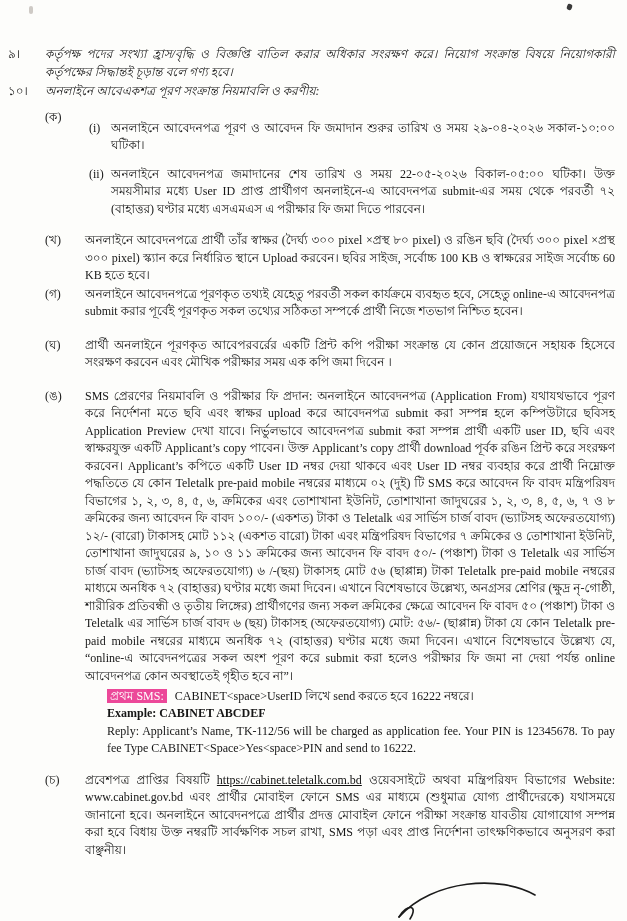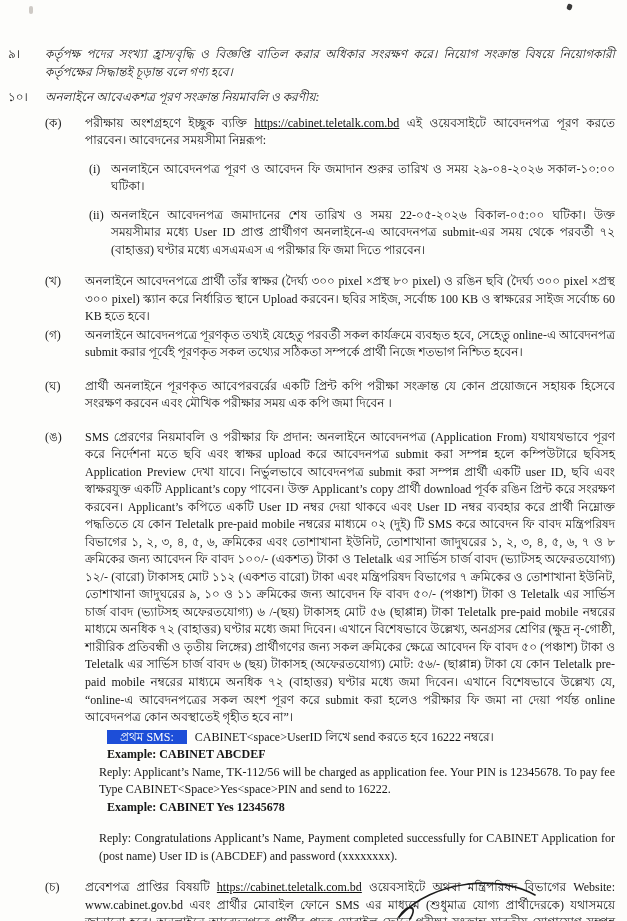--- a/index.html
+++ b/index.html
@@ -23,51 +23,48 @@
   .sub>.l{flex:0 0 40px;}
   .sub>.b{flex:1;text-align:justify;}
   .pt{display:flex;margin:11px 0 0 4px;}
   .pt>.pl{flex:0 0 22px;}
   .pt>.pb{flex:1;text-align:justify;}
   .mt8{margin-top:8px;}
   .mt14{margin-top:14px;}
   .mt16{margin-top:16px;}
   .url{text-decoration:underline;color:#101010;}
   .smsline{margin-left:22px;margin-top:2px;}
-  .sms-tag{background:#1d4ed8;color:#fff;padding:0 13px;}
+  .sms-tag{background:#ec4899;color:#fff;padding:0 3px;}
   .sms-rest{margin-left:8px;}
   .exline{margin-left:22px;font-weight:bold;}
-  .reply{margin-left:14px;text-align:justify;}
+  .reply{margin-left:22px;text-align:justify;}
   .artifact1{position:absolute;left:29px;top:6px;width:4px;height:8px;background:#b9b4ae;border-radius:2px;opacity:.7;}
   .artifact2{position:absolute;left:567px;top:4px;width:5px;height:6px;background:#3a3a3a;border-radius:2px;transform:rotate(20deg);}
   .signature{position:absolute;left:383px;top:871px;}
 </style>
 </head>
 <body>
 
 <div class="page">
   <span class="artifact1"></span>
   <span class="artifact2"></span>
 
   <div class="item">
     <span class="n">৯।</span>
     <span class="t">কর্তৃপক্ষ পদের সংখ্যা হ্রাস/বৃদ্ধি ও বিজ্ঞপ্তি বাতিল করার অধিকার সংরক্ষণ করে। নিয়োগ সংক্রান্ত বিষয়ে নিয়োগকারী কর্তৃপক্ষের সিদ্ধান্তই চূড়ান্ত বলে গণ্য হবে।</span>
   </div>
 
-  <div class="item" style="margin-top:8px;">
+  <div class="item" style="margin-top:2px;">
     <span class="n">১০।</span>
     <span class="t">অনলাইনে আবেএকশত্র পূরণ সংক্রান্ত নিয়মাবলি ও করণীয়:</span>
   </div>
 
   <div class="sub mt8">
     <span class="l">(ক)</span>
     <div class="b">
-      <div>
-        <span>পরীক্ষায় অংশগ্রহণে ইচ্ছুক ব্যক্তি </span><span class="url">https://cabinet.teletalk.com.bd</span><span> এই ওয়েবসাইটে আবেদনপত্র পূরণ করতে পারবেন। আবেদনের সময়সীমা নিম্নরূপ:</span>
-      </div>
       <div class="pt">
         <span class="pl">(i)</span>
         <span class="pb">অনলাইনে আবেদনপত্র পূরণ ও আবেদন ফি জমাদান শুরুর তারিখ ও সময় ২৯-০৪-২০২৬ সকাল-১০:০০ ঘটিকা।</span>
       </div>
       <div class="pt">
         <span class="pl">(ii)</span>
         <span class="pb">অনলাইনে আবেদনপত্র জমাদানের শেষ তারিখ ও সময় 22-০৫-২০২৬ বিকাল-০৫:০০ ঘটিকা। উক্ত সময়সীমার মধ্যে User ID প্রাপ্ত প্রার্থীগণ অনলাইনে-এ আবেদনপত্র submit-এর সময় থেকে পরবর্তী ৭২ (বাহাত্তর) ঘণ্টার মধ্যে এসএমএস এ পরীক্ষার ফি জমা দিতে পারবেন।</span>
       </div>
     </div>
   </div>
@@ -91,22 +88,20 @@
     <span class="l">(ঙ)</span>
     <div class="b">
       <div>SMS প্রেরণের নিয়মাবলি ও পরীক্ষার ফি প্রদান: অনলাইনে আবেদনপত্র (Application From) যথাযথভাবে পূরণ করে নির্দেশনা মতে ছবি এবং স্বাক্ষর upload করে আবেদনপত্র submit করা সম্পন্ন হলে কম্পিউটারে ছবিসহ Application Preview দেখা যাবে। নির্ভুলভাবে আবেদনপত্র submit করা সম্পন্ন প্রার্থী একটি user ID, ছবি এবং স্বাক্ষরযুক্ত একটি Applicant’s copy পাবেন। উক্ত Applicant’s copy প্রার্থী download পূর্বক রঙিন প্রিন্ট করে সংরক্ষণ করবেন। Applicant’s কপিতে একটি User ID নম্বর দেয়া থাকবে এবং User ID নম্বর ব্যবহার করে প্রার্থী নিম্নোক্ত পদ্ধতিতে যে কোন Teletalk pre-paid mobile নম্বরের মাধ্যমে ০২ (দুই) টি SMS করে আবেদন ফি বাবদ মন্ত্রিপরিষদ বিভাগের ১, ২, ৩, ৪, ৫, ৬, ক্রমিকের এবং তোশাখানা ইউনিট, তোশাখানা জাদুঘরের ১, ২, ৩, ৪, ৫, ৬, ৭ ও ৮ ক্রমিকের জন্য আবেদন ফি বাবদ ১০০/- (একশত) টাকা ও Teletalk এর সার্ভিস চার্জ বাবদ (ভ্যাটসহ অফেরতযোগ্য) ১২/- (বারো) টাকাসহ মোট ১১২ (একশত বারো) টাকা এবং মন্ত্রিপরিষদ বিভাগের ৭ ক্রমিকের ও তোশাখানা ইউনিট, তোশাখানা জাদুঘরের ৯, ১০ ও ১১ ক্রমিকের জন্য আবেদন ফি বাবদ ৫০/- (পঞ্চাশ) টাকা ও Teletalk এর সার্ভিস চার্জ বাবদ (ভ্যাটসহ অফেরতযোগ্য) ৬ /-(ছয়) টাকাসহ মোট ৫৬ (ছাপ্পান্ন) টাকা Teletalk pre-paid mobile নম্বরের মাধ্যমে অনধিক ৭২ (বাহাত্তর) ঘণ্টার মধ্যে জমা দিবেন। এখানে বিশেষভাবে উল্লেখ্য, অনগ্রসর শ্রেণির (ক্ষুদ্র নৃ-গোষ্ঠী, শারীরিক প্রতিবন্ধী ও তৃতীয় লিঙ্গের) প্রার্থীগণের জন্য সকল ক্রমিকের ক্ষেত্রে আবেদন ফি বাবদ ৫০ (পঞ্চাশ) টাকা ও Teletalk এর সার্ভিস চার্জ বাবদ ৬ (ছয়) টাকাসহ (অফেরতযোগ্য) মোট: ৫৬/- (ছাপ্পান্ন) টাকা যে কোন Teletalk pre-paid mobile নম্বরের মাধ্যমে অনধিক ৭২ (বাহাত্তর) ঘণ্টার মধ্যে জমা দিবেন। এখানে বিশেষভাবে উল্লেখ্য যে, “online-এ আবেদনপত্রের সকল অংশ পূরণ করে submit করা হলেও পরীক্ষার ফি জমা না দেয়া পর্যন্ত online আবেদনপত্র কোন অবস্থাতেই গৃহীত হবে না”।</div>
 
       <div class="smsline">
         <span class="sms-tag">প্রথম SMS:</span><span class="sms-rest">CABINET&lt;space&gt;UserID লিখে send করতে হবে 16222 নম্বরে।</span>
       </div>
       <div class="exline">Example:  CABINET ABCDEF</div>
       <div class="reply">Reply: Applicant’s Name, TK-112/56 will be charged as application fee. Your PIN is 12345678. To pay fee Type CABINET&lt;Space&gt;Yes&lt;space&gt;PIN and send to 16222.</div>
 
-      <div class="exline">Example: CABINET Yes 12345678</div>
-      <div class="reply mt14">Reply: Congratulations Applicant’s Name, Payment completed successfully for CABINET Application for (post name) User ID is (ABCDEF) and password (xxxxxxxx).</div>
     </div>
   </div>
 
   <div class="sub mt14">
     <span class="l">(চ)</span>
     <span class="b">
       <span>প্রবেশপত্র প্রাপ্তির বিষয়টি </span><span class="url">https://cabinet.teletalk.com.bd</span><span> ওয়েবসাইটে অথবা মন্ত্রিপরিষদ বিভাগের Website: www.cabinet.gov.bd এবং প্রার্থীর মোবাইল ফোনে SMS এর মাধ্যমে (শুধুমাত্র যোগ্য প্রার্থীদেরকে) যথাসময়ে জানানো হবে। অনলাইনে আবেদনপত্রে প্রার্থীর প্রদত্ত মোবাইল ফোনে পরীক্ষা সংক্রান্ত যাবতীয় যোগাযোগ সম্পন্ন করা হবে বিধায় উক্ত নম্বরটি সার্বক্ষণিক সচল রাখা, SMS পড়া এবং প্রাপ্ত নির্দেশনা তাৎক্ষণিকভাবে অনুসরণ করা বাঞ্ছনীয়।</span>
     </span>
   </div>
 

